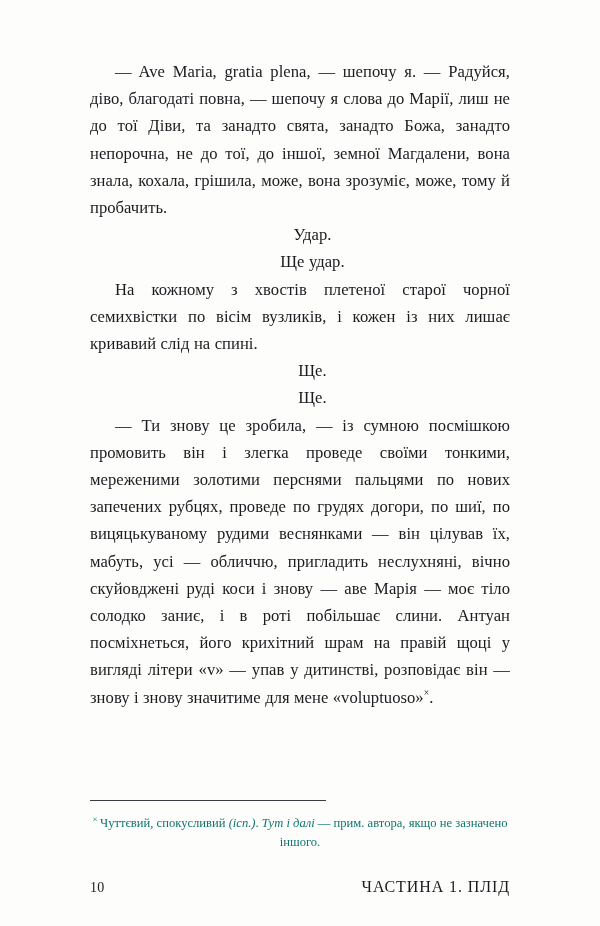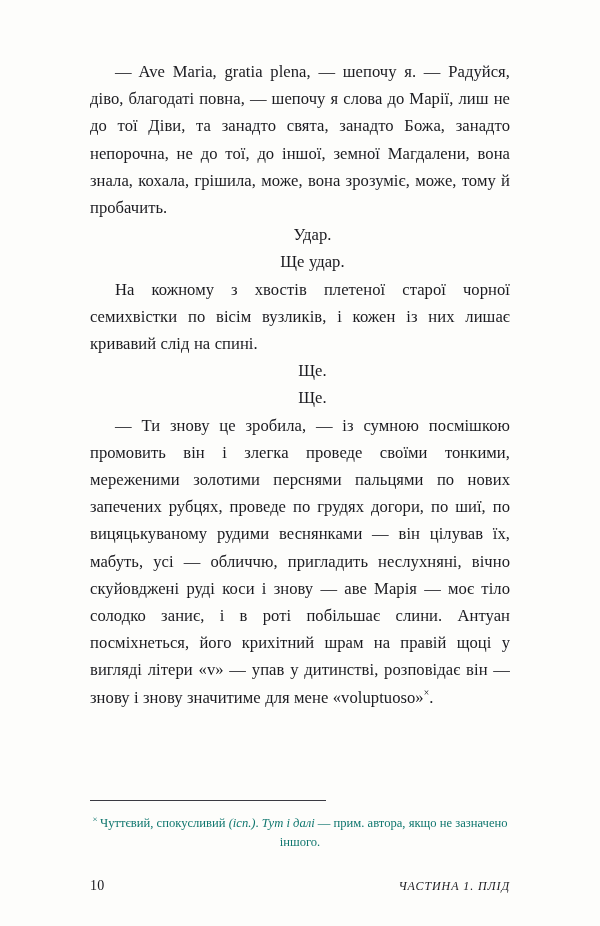--- a/index.html
+++ b/index.html
@@ -97,25 +97,24 @@
     align-items: baseline;
     justify-content: space-between;
   }
 
   .folio {
     font-size: 14px;
     letter-spacing: 0.2px;
   }
 
   .running-head {
-    font-size: 12px;
+    font-size: 16px;
     letter-spacing: 0.9px;
     text-transform: uppercase;
     color: #1b1b20;
-    font-style: italic;
   }
 </style>
 </head>
 <body>
 
 <div class="page">
 
   <div class="text-block">
     <p class="para">— Ave Maria, gratia plena, — шепочу я. — Радуйся, діво, благодаті повна, — шепочу я слова до Марії, лиш не до тої Діви, та занадто свята, занадто Божа, занадто непорочна, не до тої, до іншої, земної Магдалени, вона знала, кохала, грішила, може, вона зрозуміє, може, тому й пробачить.</p>
     <p class="para short">Удар.</p>

